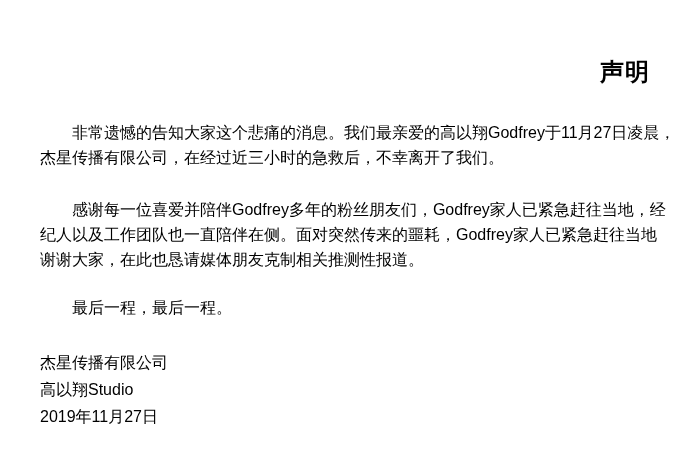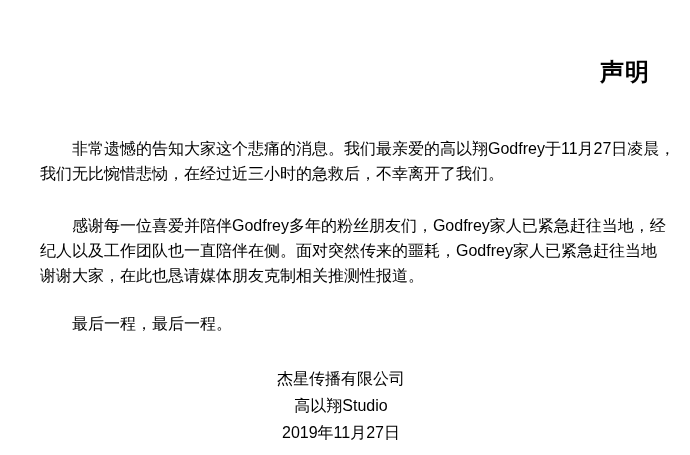--- a/index.html
+++ b/index.html
@@ -32,41 +32,41 @@
     font-size: 16px;
     line-height: 25px;
     text-align: left;
   }
   .para .line {
     white-space: nowrap;
   }
   .para .line:first-child {
     text-indent: 2em;
   }
-  .para-1 { margin-top: 52px; }
+  .para-1 { margin-top: 36px; }
   .para-2 { margin-top: 27px; }
   .para-3 { margin-top: 23px; }
   .signature {
     margin-top: 29px;
     padding-right: 8px;
     font-size: 16px;
     line-height: 27px;
-    text-align: center;
+    text-align: left;
   }
 </style>
 </head>
 <body>
 
 <div class="doc">
 
   <h1 class="title">声明</h1>
 
   <div class="para para-1">
     <div class="line">非常遗憾的告知大家这个悲痛的消息。我们最亲爱的高以翔Godfrey于11月27日凌晨，</div>
-    <div class="line">我们无比惋惜悲恸，在经过近三小时的急救后，不幸离开了我们。</div>
+    <div class="line">杰星传播有限公司，在经过近三小时的急救后，不幸离开了我们。</div>
   </div>
 
   <div class="para para-2">
     <div class="line">感谢每一位喜爱并陪伴Godfrey多年的粉丝朋友们，Godfrey家人已紧急赶往当地，经</div>
     <div class="line">纪人以及工作团队也一直陪伴在侧。面对突然传来的噩耗，Godfrey家人已紧急赶往当地</div>
     <div class="line">谢谢大家，在此也恳请媒体朋友克制相关推测性报道。</div>
   </div>
 
   <div class="para para-3">
     <div class="line">最后一程，最后一程。</div>

